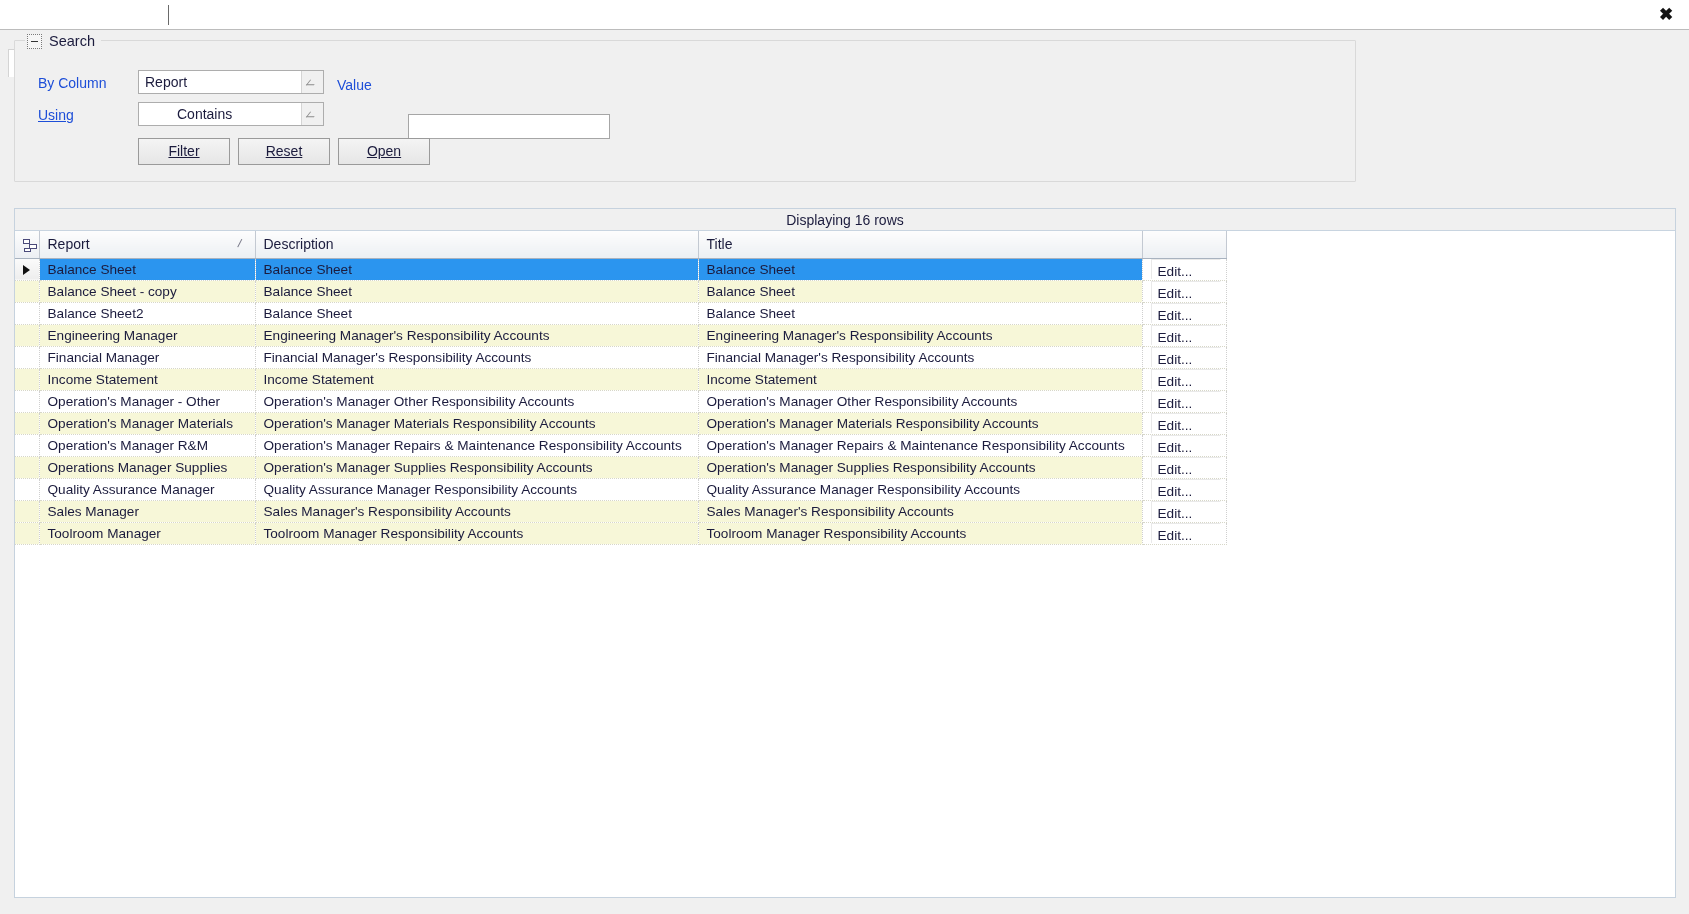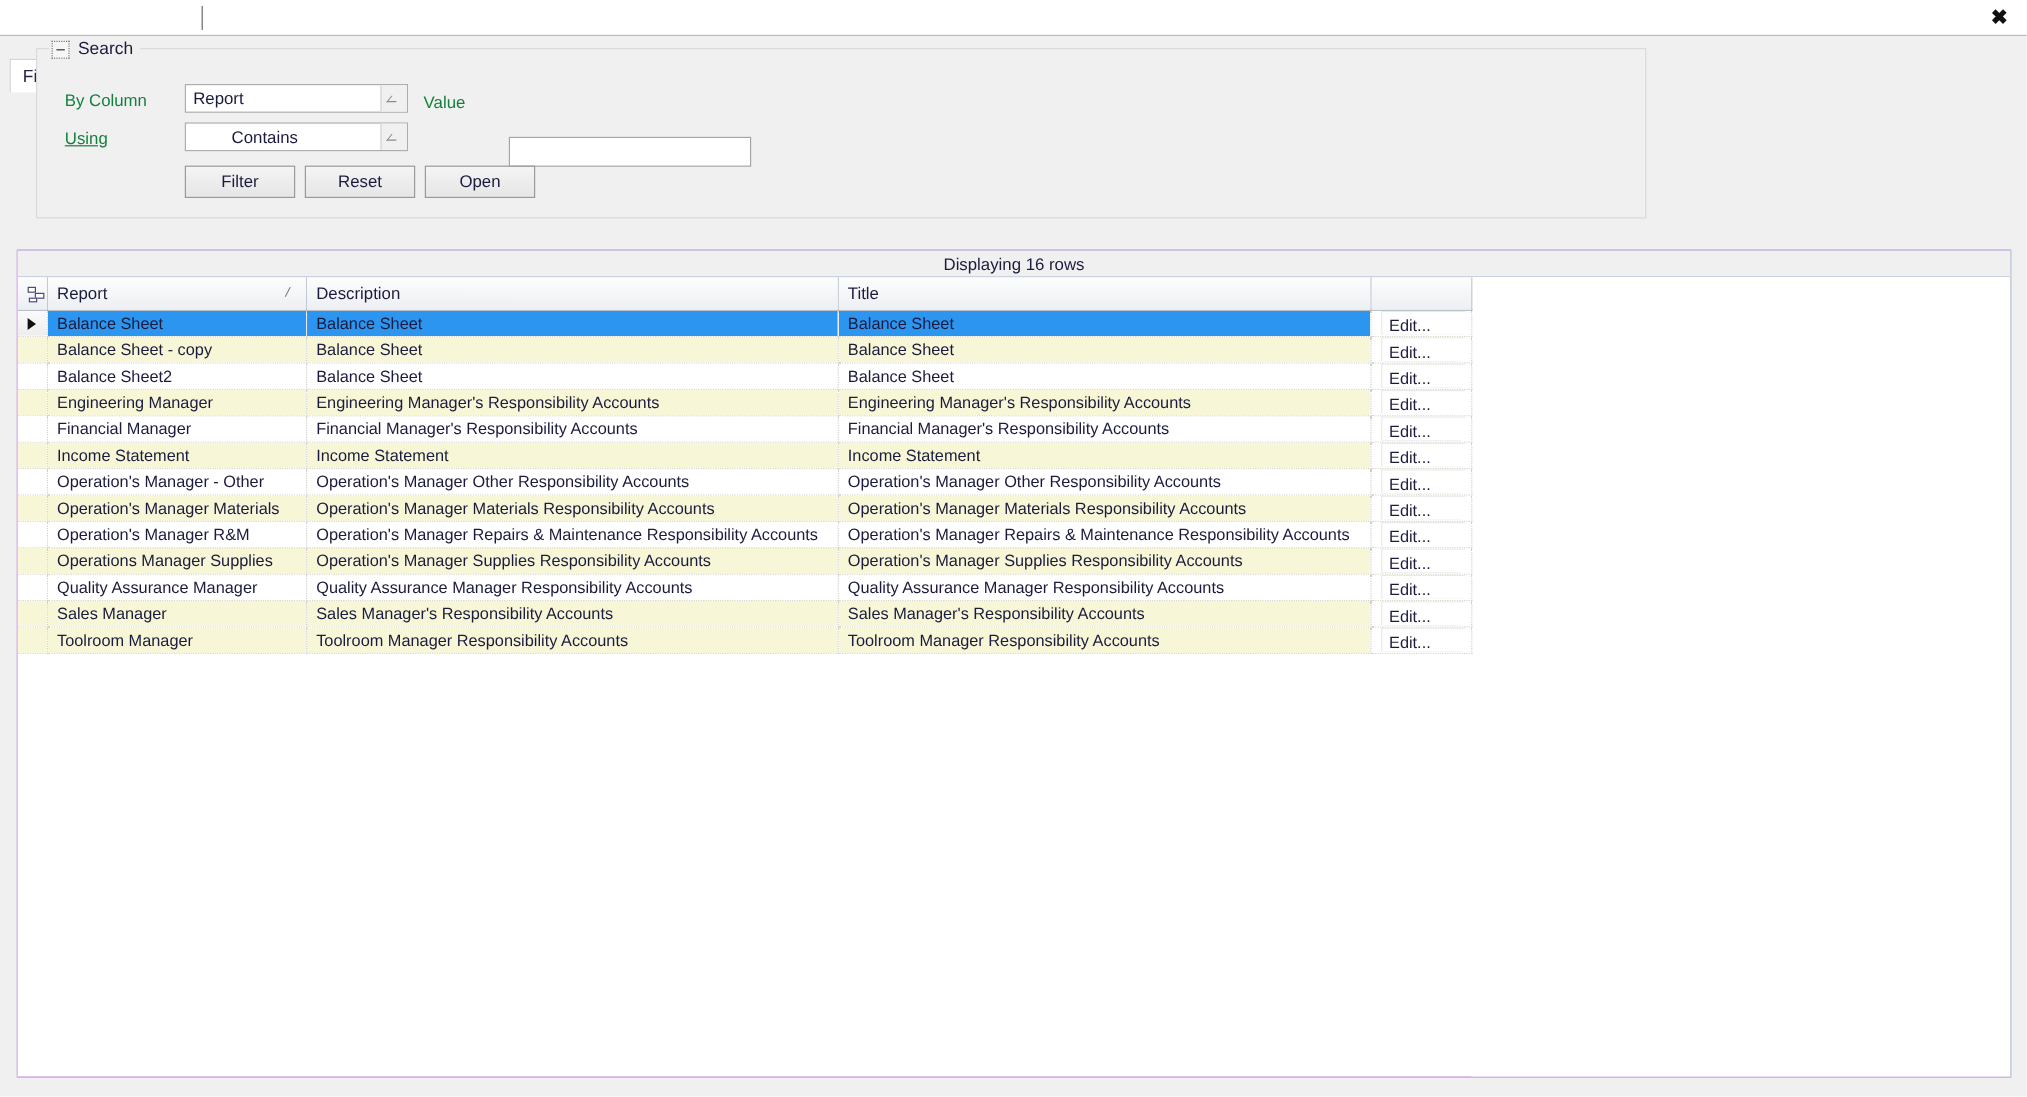--- a/index.html
+++ b/index.html
@@ -82,21 +82,21 @@
     font-size: 17px;
     font-weight: bold;
     color: #111111;
     cursor: pointer;
     user-select: none;
   }
 
   
   #search-group {
     position: absolute;
-    left: 30px;
+    left: 14px;
     top: 40px;
     width: 1342px;
     height: 142px;
     border: 1px solid #d9d9d9;
     border-radius: 1px;
     background: #f0f0f0;
     box-sizing: border-box;
   }
   #search-group-legend {
     position: absolute;
@@ -127,21 +127,21 @@
   }
   #search-group-title {
     font-size: 14.5px;
     color: #1b1b3d;
     white-space: nowrap;
   }
 
   .field-label {
     position: absolute;
     font-size: 14px;
-    color: #15803d;
+    color: #1d4ed8;
     white-space: nowrap;
   }
 
   .combo {
     position: absolute;
     height: 24px;
     background: #ffffff;
     border: 1px solid #adadad;
     box-sizing: border-box;
     display: flex;
@@ -196,20 +196,21 @@
     background: linear-gradient(#f4f4f4, #e6e6e6);
     border: 1px solid #9a9a9a;
     box-sizing: border-box;
     font-family: "Liberation Sans", sans-serif;
     font-size: 14px;
     color: #1b1b3d;
     cursor: pointer;
     text-align: center;
     line-height: 25px;
     padding: 0;
+    text-decoration: underline;
   }
 
   
   #grid-panel {
     position: absolute;
     left: 14px;
     top: 208px;
     width: 1662px;
     height: 690px;
     background: #d946ef;

